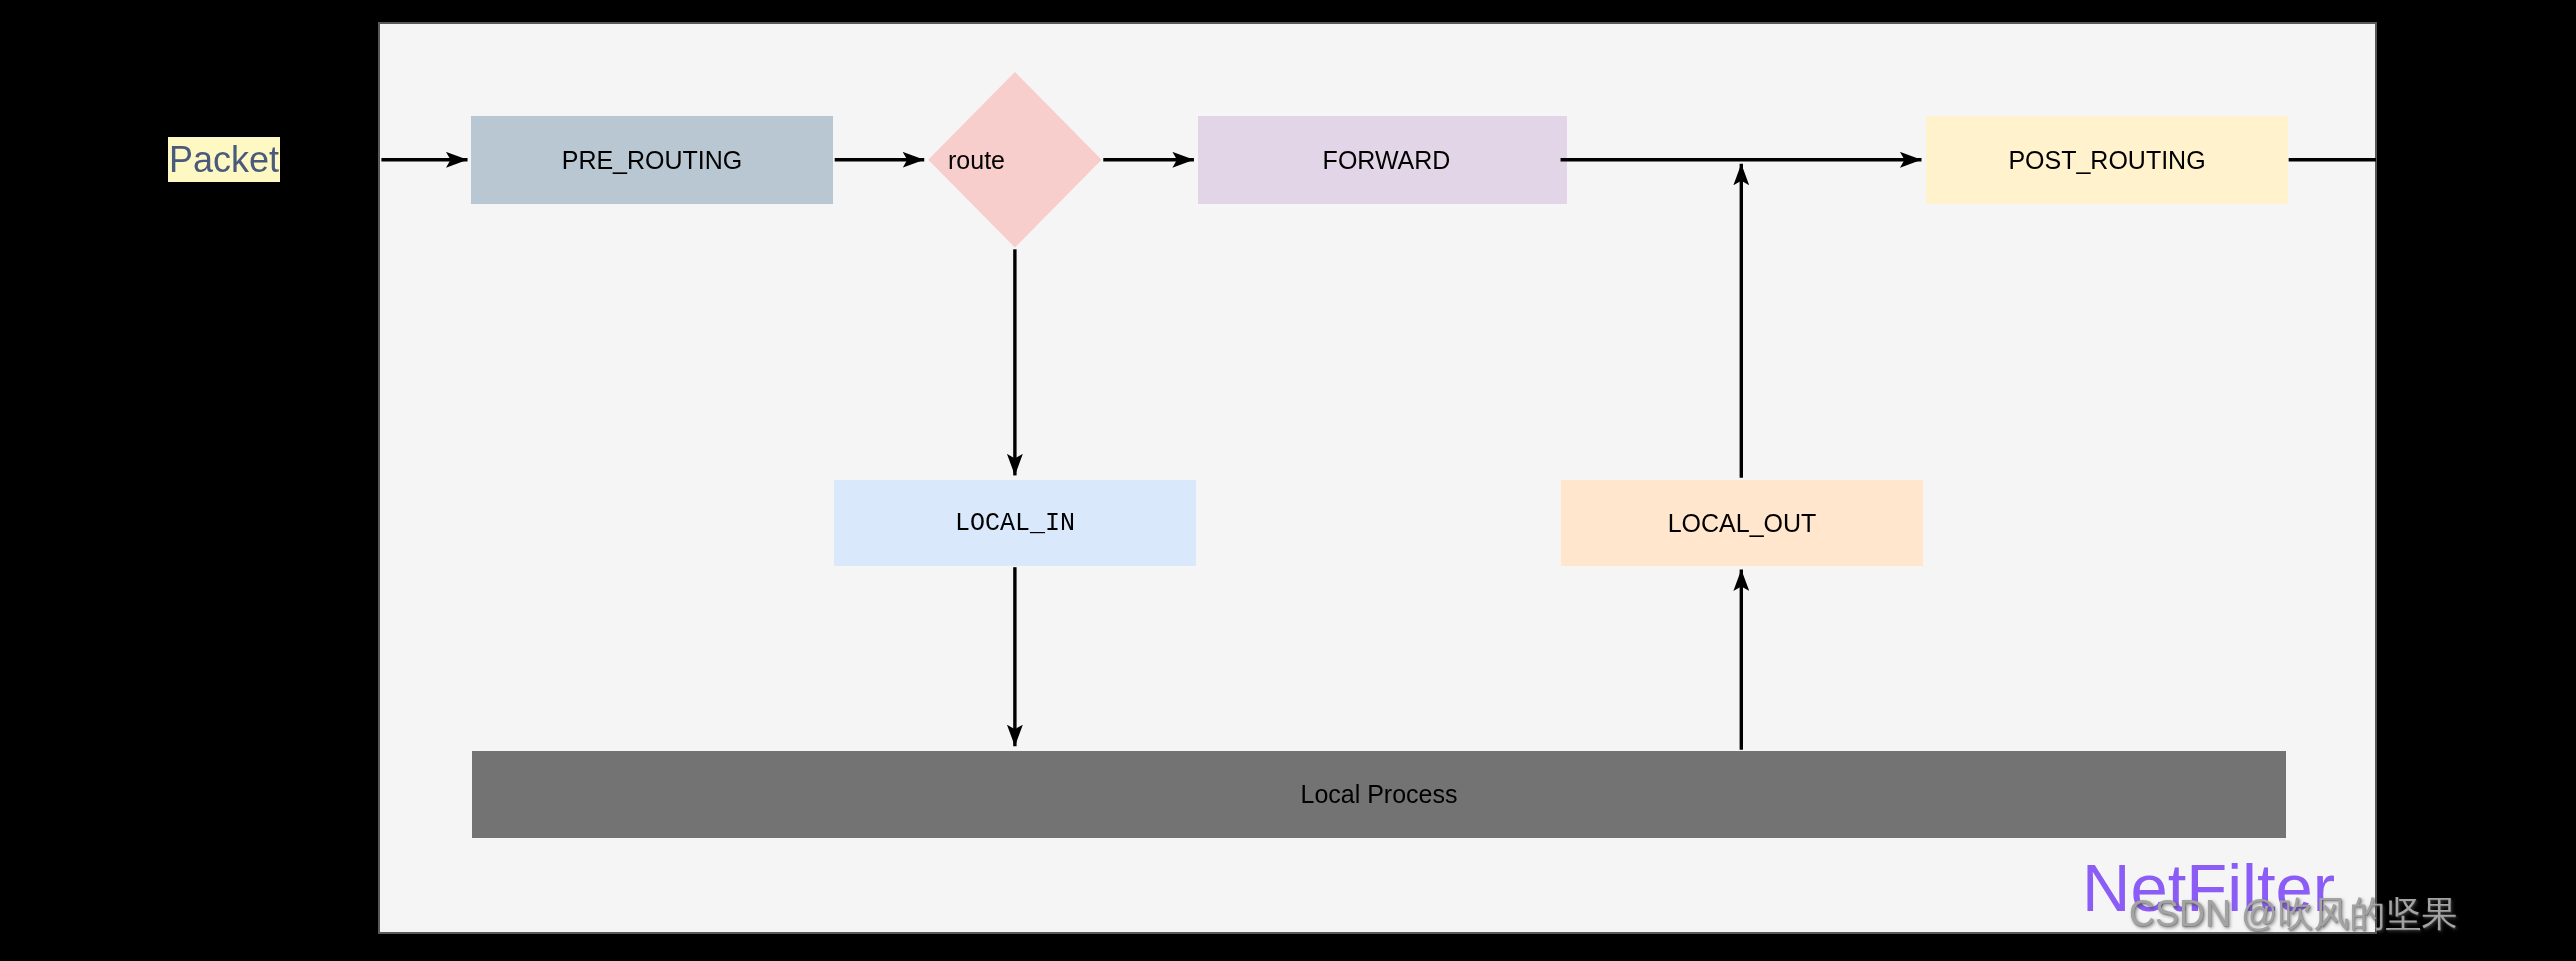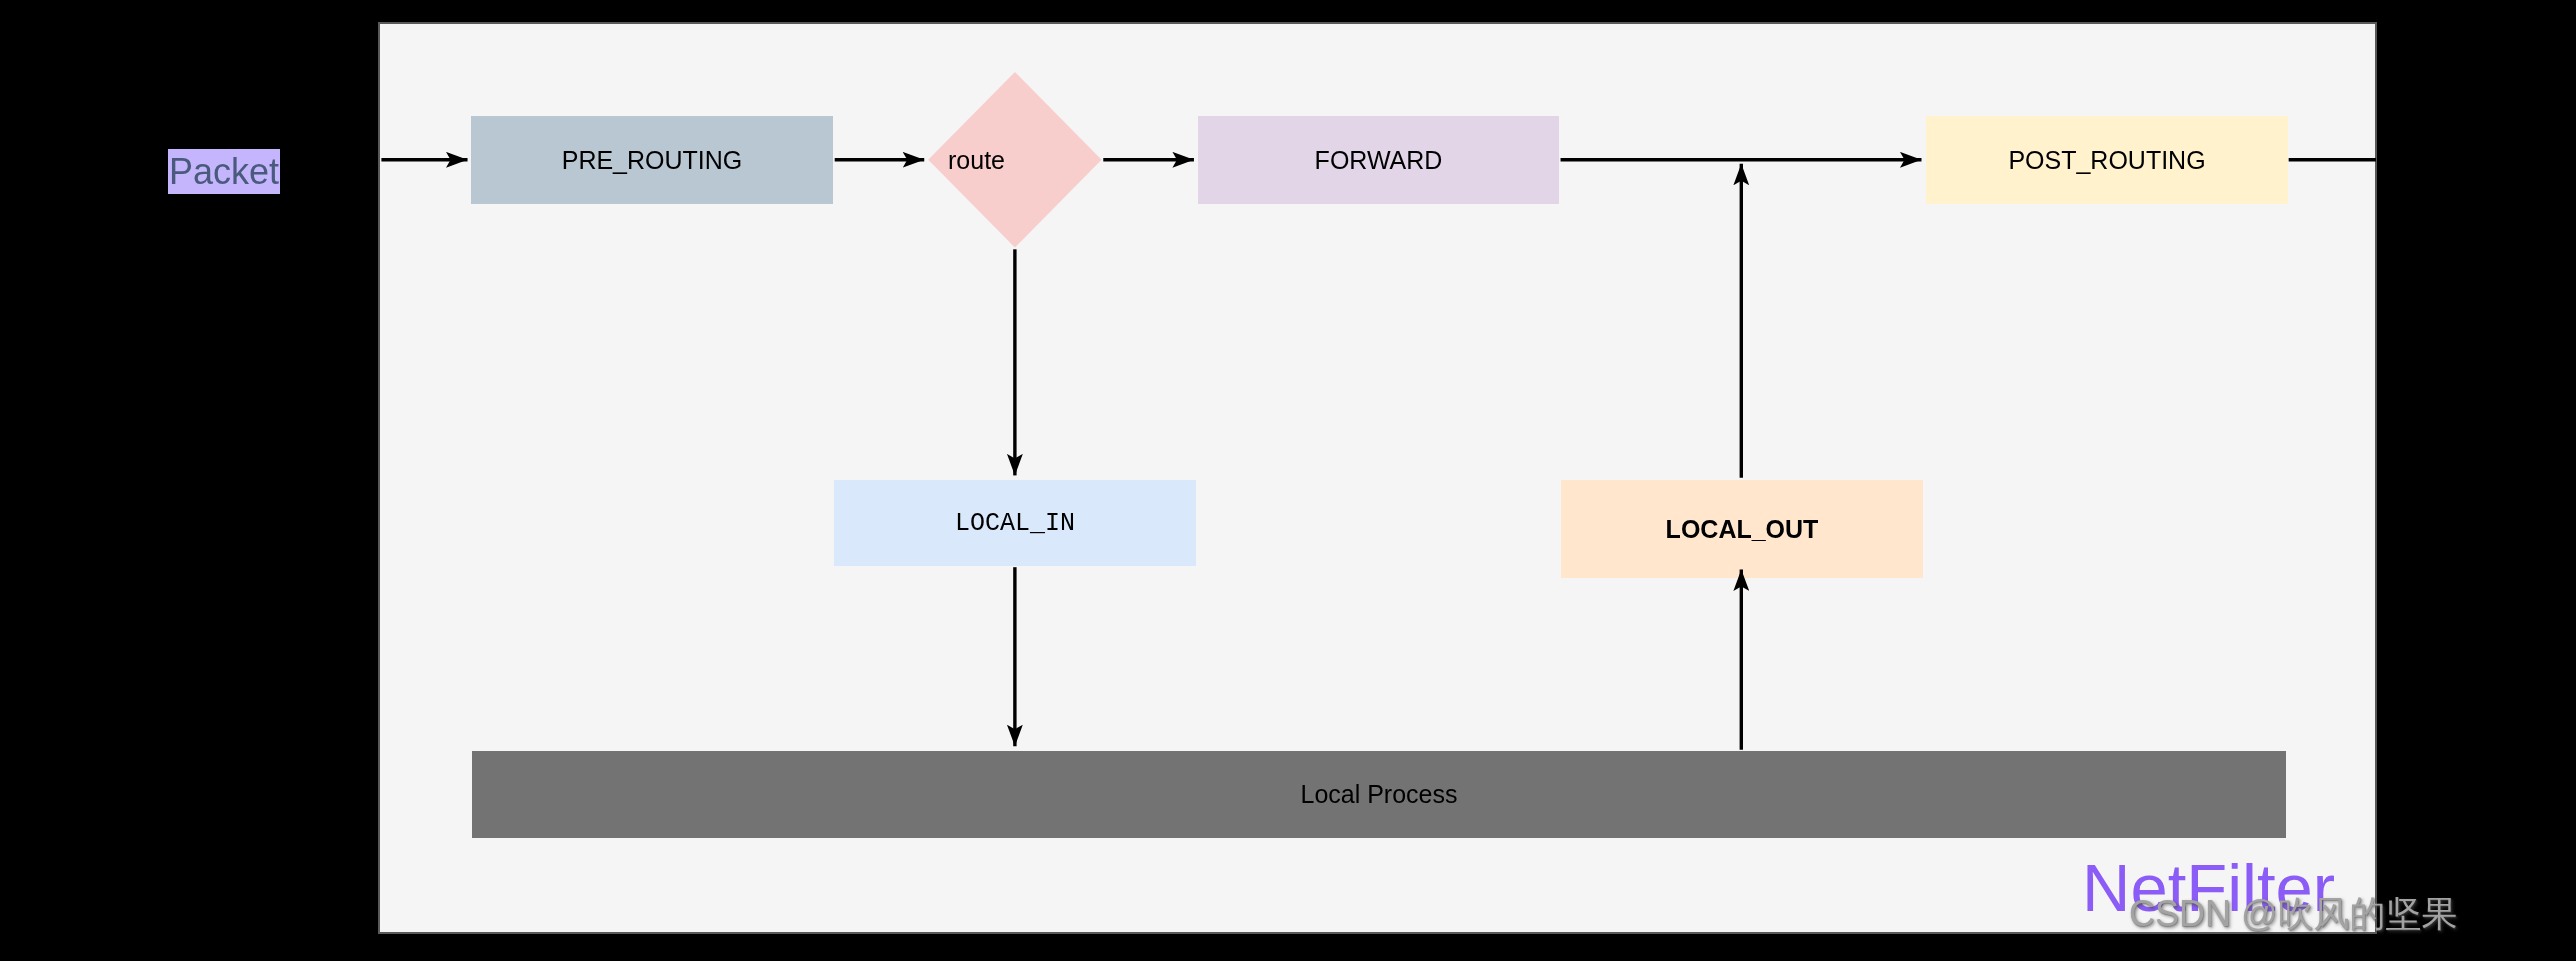--- a/index.html
+++ b/index.html
@@ -45,21 +45,21 @@
     display: flex;
     align-items: center;
     justify-content: center;
     font-size: 36px;
     z-index: 2;
   }
   .pre-routing   { left: 471px;  top: 116px; width: 362px;  height: 88px; }
   .forward       { left: 1198px; top: 116px; width: 361px;  height: 88px; }
   .post-routing  { left: 1926px; top: 116px; width: 362px;  height: 88px; }
   .local-in      { left: 834px; top: 480px; width: 362px;  height: 86px; font-family: Liberation Mono, monospace; }
-  .local-out     { left: 1561px; top: 480px; width: 362px;  height: 98px; font-weight: bold; }
+  .local-out     { left: 1561px; top: 480px; width: 362px;  height: 86px; }
   .local-process { left: 472px;  top: 751px; width: 1814px; height: 87px; }
   .route-label   { left: 890px; top: 143px; width: 173px;  height: 34px; background: transparent !important; z-index: 4; }
   .netfilter {
     position: absolute;
     left: 2082px; top: 851px;
     font-size: 67px;
     line-height: 1.1;
     z-index: 4;
     white-space: nowrap;
   }
@@ -73,25 +73,25 @@
     text-shadow: 1.7px 2.3px 3.4px rgba(70,70,70,0.65), 0.6px 0.6px 1.1px rgba(90,90,90,0.5);
   }
 </style>
 </head>
 <body>
 
 <div id="screen" style="background-color: rgb(0, 0, 0);">
 
   <div class="panel" style="background-color: rgb(245, 245, 245);"></div>
 
-  <div class="packet" style="background-color: #c4b5fd; color: rgb(74, 90, 124); margin-top: 12px;">Packet</div>
+  <div class="packet" style="background-color: #fef9c3; color: rgb(74, 90, 124);">Packet</div>
 
   <div class="node pre-routing" style="background-color: rgb(184, 199, 210);">PRE_ROUTING</div>
 
-  <div class="node forward" style="background-color: rgb(225, 213, 231);">FORWARD</div>
+  <div class="node forward" style="background-color: rgb(225, 213, 231); padding-left: 8px;">FORWARD</div>
 
   <div class="node post-routing" style="background-color: rgb(255, 242, 204); text-align: center;">POST_ROUTING</div>
 
   <div class="node local-in" style="background-color: rgb(218, 232, 252);">LOCAL_IN</div>
 
   <div class="node local-out" style="background-color: rgb(255, 230, 204);">LOCAL_OUT</div>
 
   <div class="node local-process" style="background-color: #737373;">Local Process</div>
 
   <div class="node route-label">route</div>

